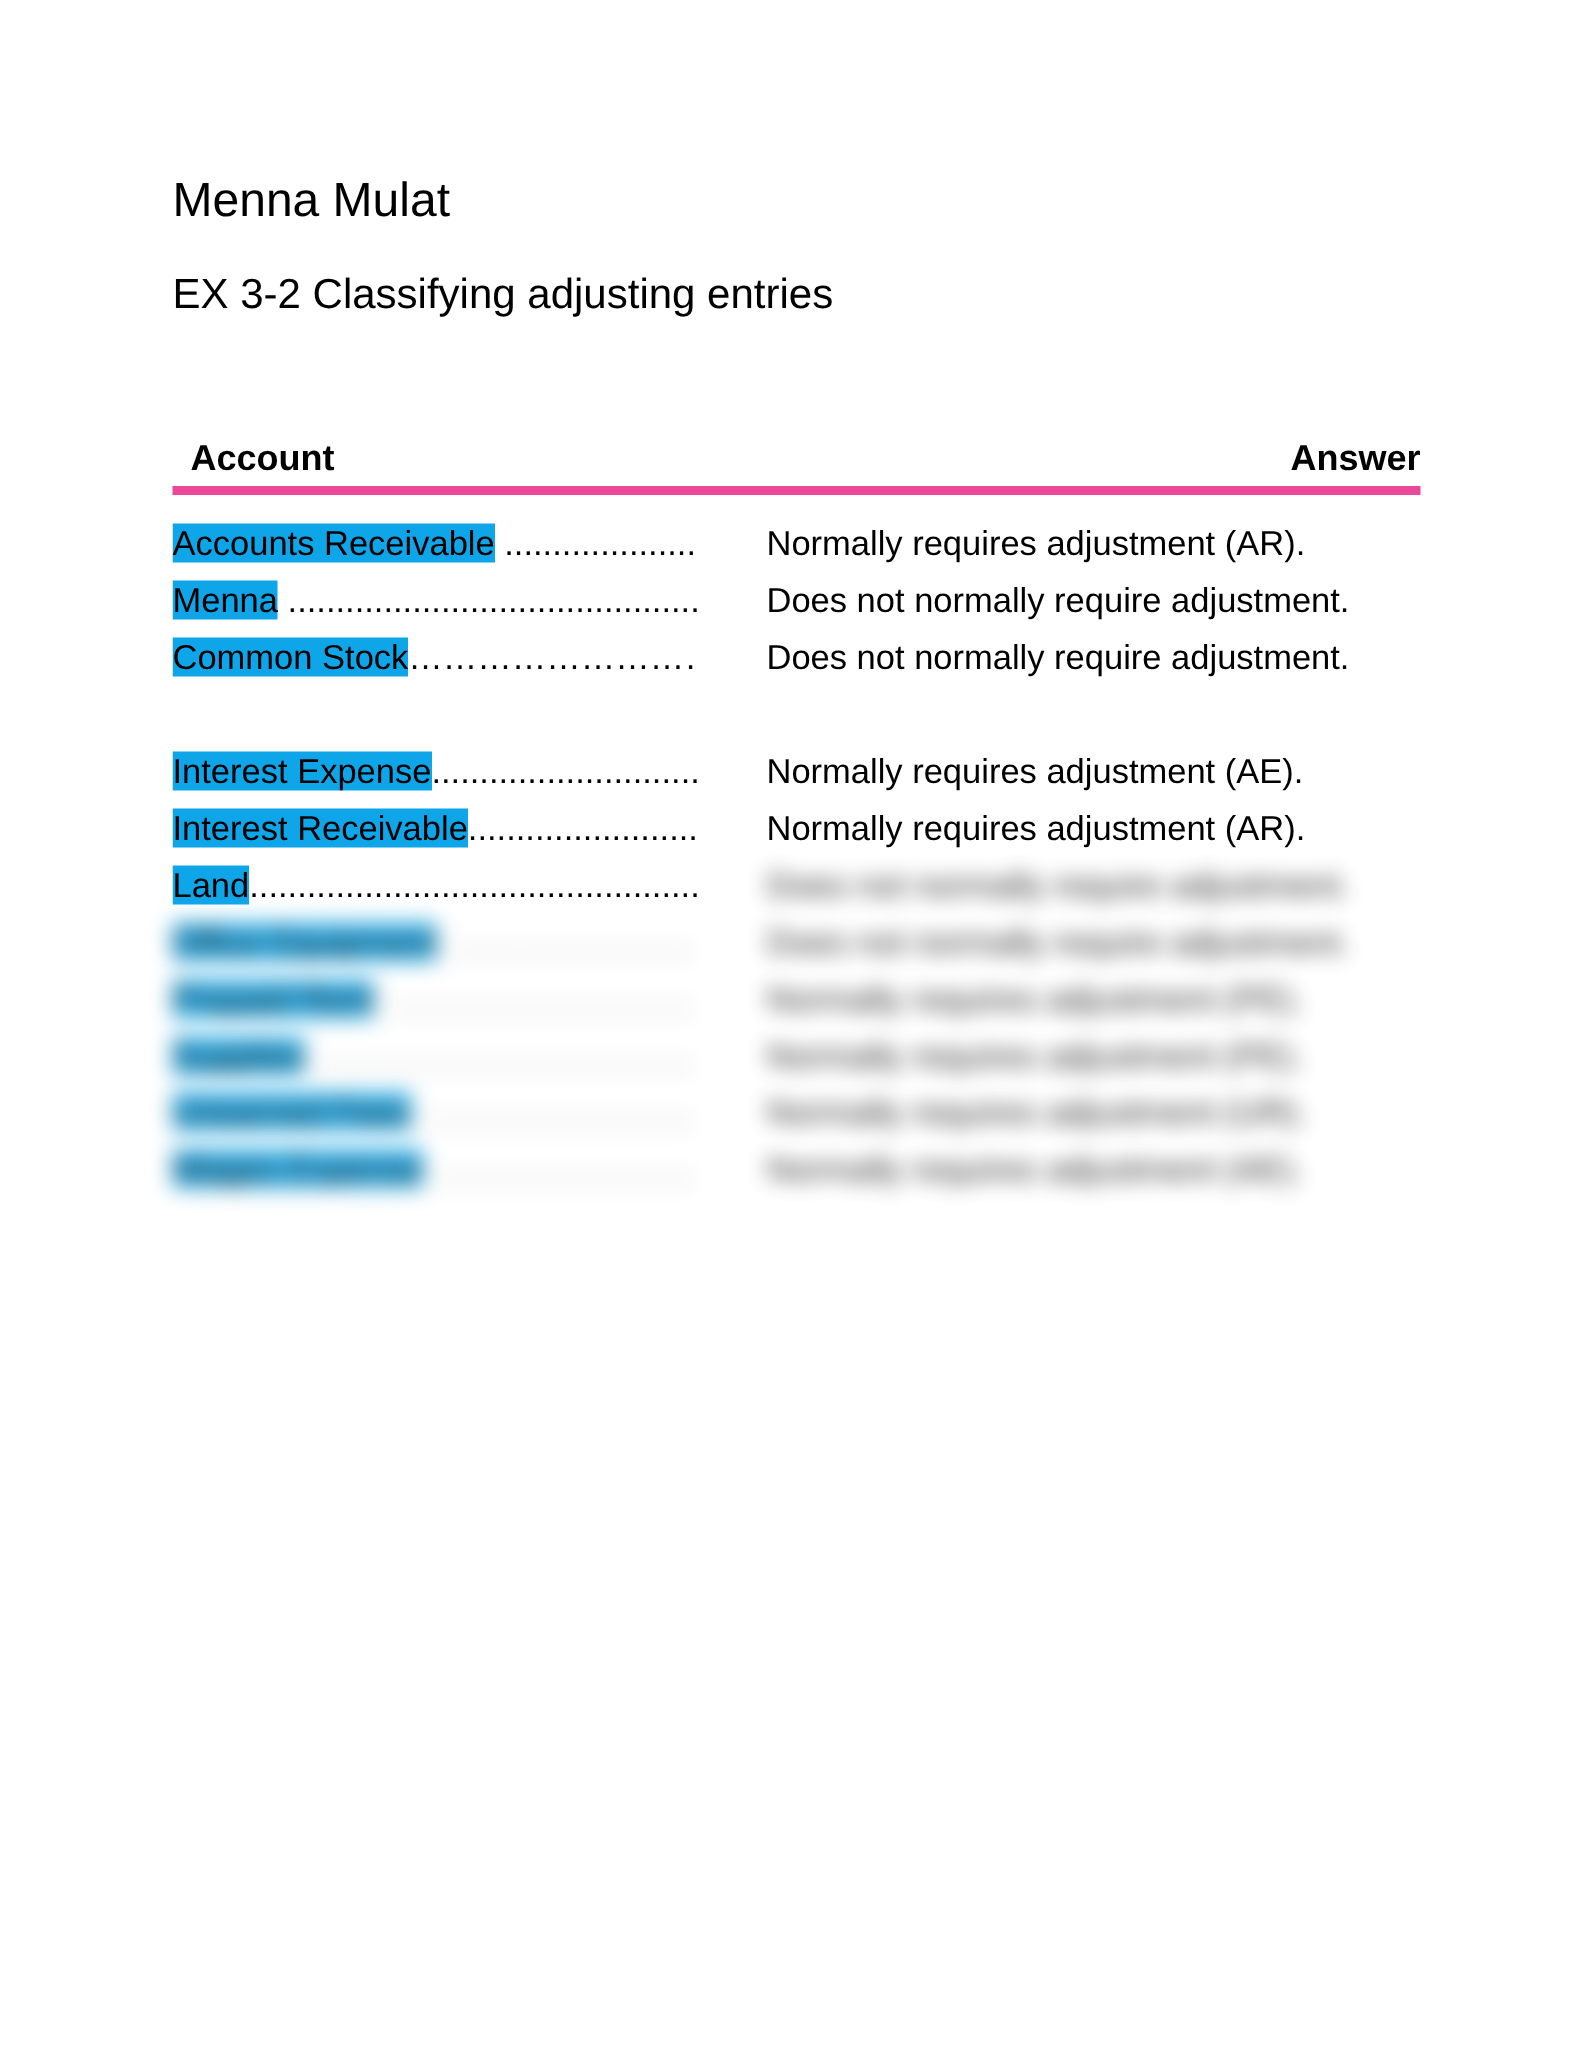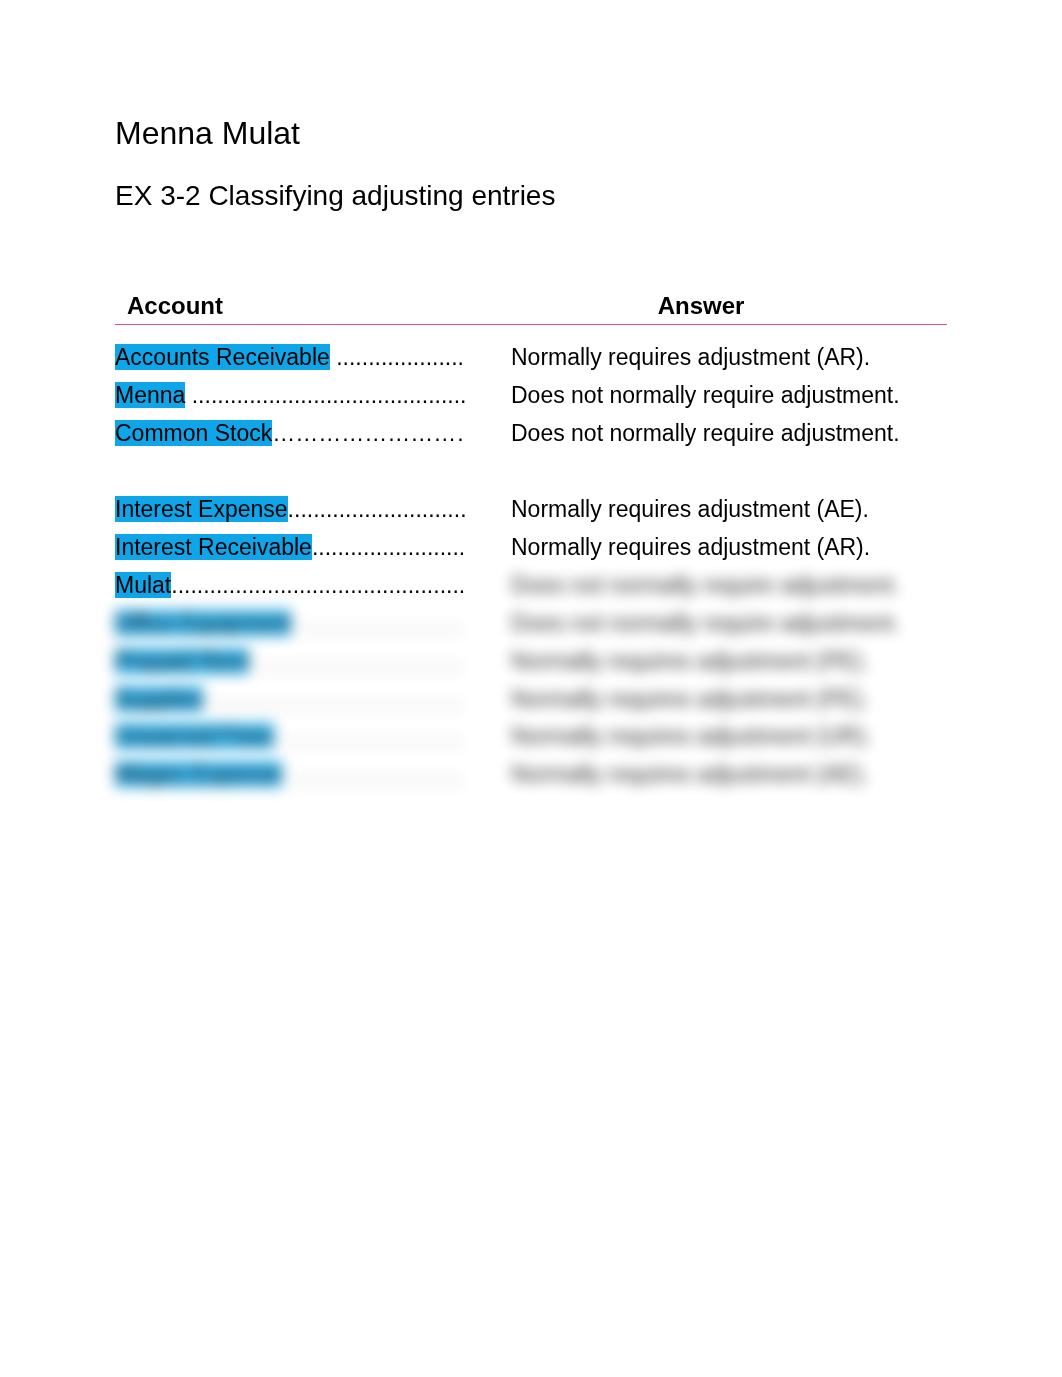--- a/index.html
+++ b/index.html
@@ -22,31 +22,31 @@
       margin-bottom: 28px;
     }
     .header-title {
       font-size: 28px;
       margin-bottom: 80px;
     }
     .table-header {
       display: flex;
       font-size: 24px;
       font-weight: bold;
-      border-bottom: 1px solid #ec4899;
+      border-bottom: 6px solid #ec4899;
       padding-bottom: 4px;
       margin-bottom: 14px;
     }
     .col-account {
       width: 340px;
       padding-left: 12px;
     }
     .col-answer {
       flex: 1;
-      text-align: center;
+      text-align: right;
     }
     .row {
       display: flex;
       font-size: 23px;
       line-height: 1.65;
       align-items: baseline;
     }
     .row-gap {
       height: 38px;
     }
@@ -121,21 +121,21 @@
       <div class="cell-answer">Normally requires adjustment (AE).</div>
     </div>
     <div class="row">
       <div class="cell-account">
         <span class="label">Interest Receivable</span><span class="dots">............................</span>
       </div>
       <div class="cell-answer">Normally requires adjustment (AR).</div>
     </div>
     <div class="row">
       <div class="cell-account">
-        <span class="label">Mulat</span><span class="dots">................................................</span>
+        <span class="label">Land</span><span class="dots">................................................</span>
       </div>
       <div class="cell-answer blurred">Does not normally require adjustment.</div>
     </div>
     <div class="row">
       <div class="cell-account blurred">
         <span class="label">Office Equipment</span><span class="dots blurred-light"> ...........................</span>
       </div>
       <div class="cell-answer blurred">Does not normally require adjustment.</div>
     </div>
     <div class="row">

